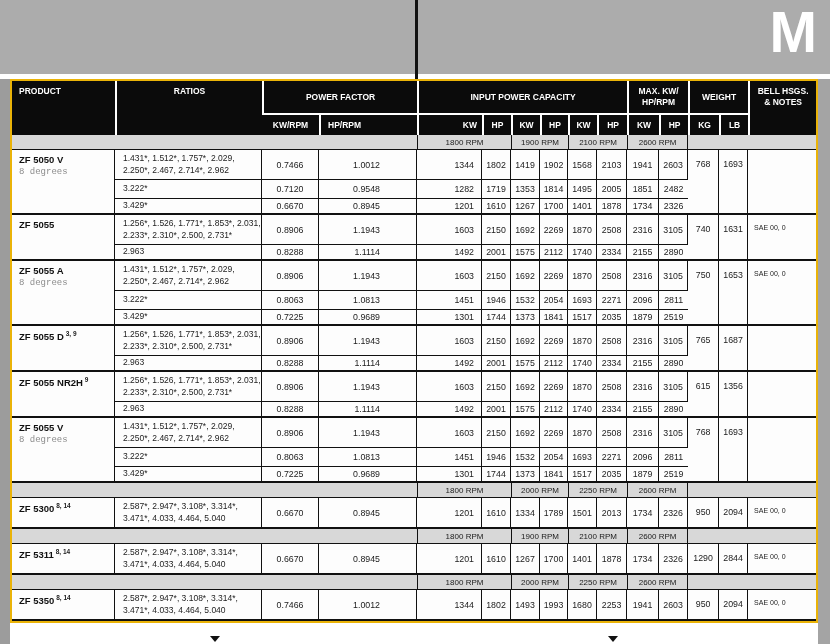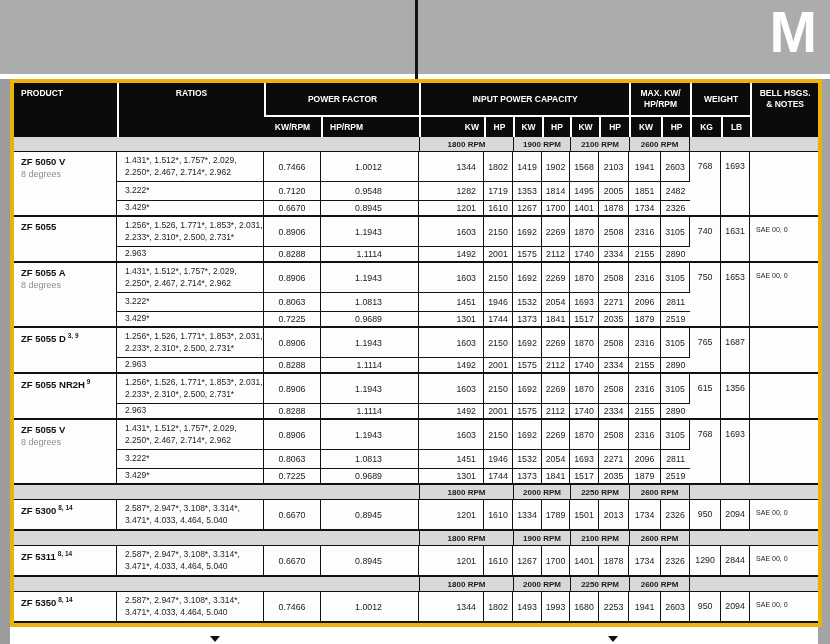--- a/index.html
+++ b/index.html
@@ -10,21 +10,21 @@
   .title{position:absolute;left:15px;top:14px;color:#fff;font-size:20px;font-weight:bold;
          line-height:1.2;letter-spacing:0.4px;}
   .corner{position:absolute;right:13px;top:4px;color:#fff;font-size:57px;font-weight:bold;line-height:1;}
   .vdivider{position:absolute;left:415px;top:0;width:3px;height:79px;background:#121212;}
   
   .leftstrip{position:absolute;left:0;top:79px;width:10px;height:565px;background:#9c9c9c;}
   .rightstrip{position:absolute;left:818px;top:79px;width:12px;height:565px;background:#a4a4a4;}
   
   .tablewrap{position:absolute;left:10px;top:79px;width:808px;}
   table{border-collapse:separate;border-spacing:0;table-layout:fixed;width:808px;
-        border:4px solid #eab308;}
+        border:2px solid #eab308;}
   th,td{margin:0;overflow:hidden;}
   
   thead th{background:#0b0b0b;color:#fff;font-size:8.5px;font-weight:bold;
            border-left:2px solid #fff;padding:2px;vertical-align:middle;text-align:center;
            line-height:1.25;}
   thead th.no-bl{border-left:none;}
   thead tr.hrow1 th{height:28px;}
   thead th.th-group{border-bottom:2px solid #fff;}
   thead th.th-product{text-align:left;vertical-align:top;padding:5px 2px 2px 7px;}
   thead th.th-ratios{vertical-align:top;padding-top:5px;}
@@ -37,35 +37,35 @@
            font-size:8.8px;color:#1a1a1a;vertical-align:middle;padding:1px 0;}
   tbody td:last-child{border-right:none;}
   tr.secend td{border-bottom-width:2px;}
   td.span-cell{border-bottom:2px solid #111;}
   
   tr.rh2{height:30px;} tr.rh1{height:19px;} tr.rh1s{height:16px;margin-left:20px;} tr.rbig{height:31px;} tr.band{height:15px;}
   
   td.prod{vertical-align:top;text-align:left;padding:4px 3px 0 7px;}
   td.prod .pname{font-weight:bold;font-size:9.5px;color:#111;}
   td.prod sup{font-size:6.5px;font-weight:bold;}
-  td.prod .psub{display:block;color:#8d8d8d;font-size:9px;margin-top:2px;}
+  td.prod .psub{display:block;color:#8d8d8d;font-size:9px;margin-top:2px;font-family:Liberation Mono, monospace;}
   
   td.ratio{text-align:left;padding-left:8px;font-size:8.5px;line-height:1.4;color:#222;}
   
   td.pf{text-align:center;}
   td.pf-hp{text-align:right;padding-right:36px;}
   
   td.num{text-align:center;}
   td.num0{text-align:right;padding-right:7px;}
   
   td.wt{vertical-align:top;text-align:center;padding-top:9px;}
   td.notes{vertical-align:top;text-align:left;padding:9px 2px 0 6px;font-size:7px;color:#222;}
   
   tr.band td{background:#d8d8d8;border-right:none;border-bottom:1px solid #111;
-             font-size:8px;color:#1a1a1a;text-align:center;padding:0;font-weight:bold;}
+             font-size:8px;color:#1a1a1a;text-align:center;padding:0;}
   tr.band td.band-cell{border-left:1px solid #111;}
   tr.band td.band-last{border-right:1px solid #111;}
   
   .tri{position:absolute;width:0;height:0;border-left:5px solid transparent;
        border-right:5px solid transparent;border-top:6px solid #111;}
   .t1{left:210px;top:636px;} .t2{left:608px;top:636px;}
 </style>
 </head>
 <body>
 

